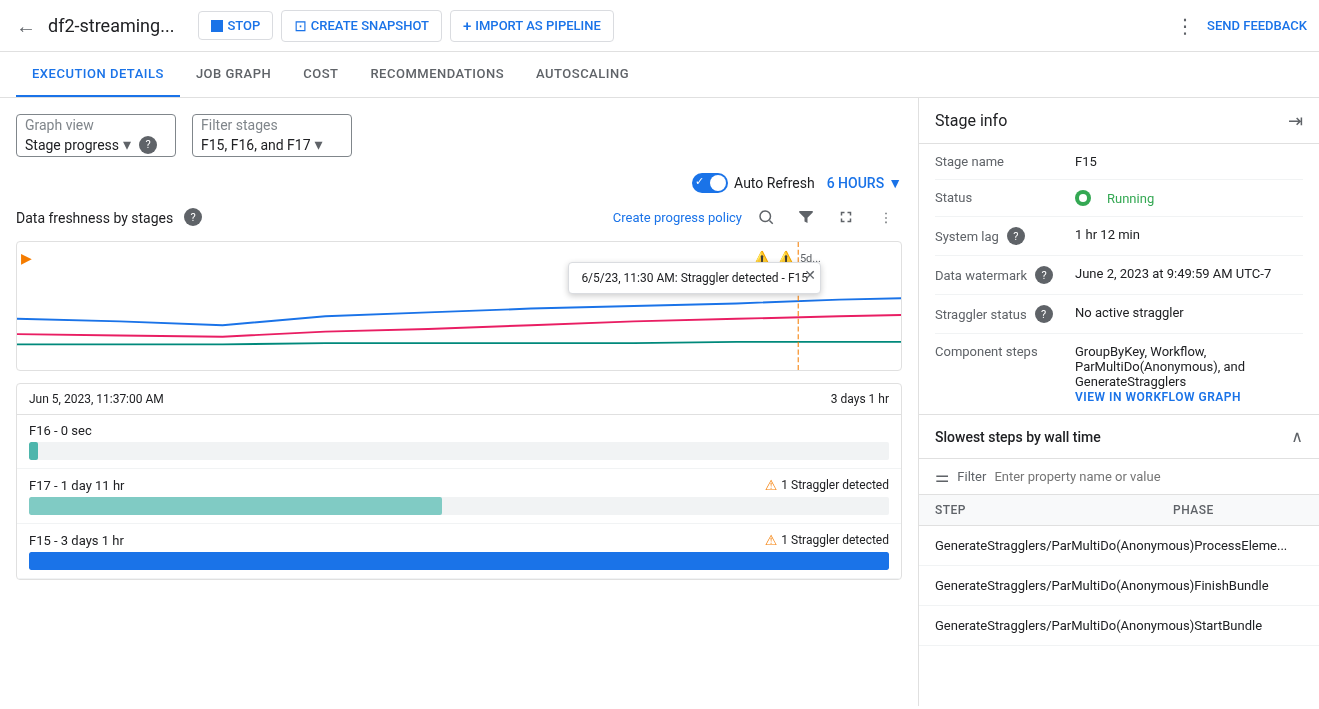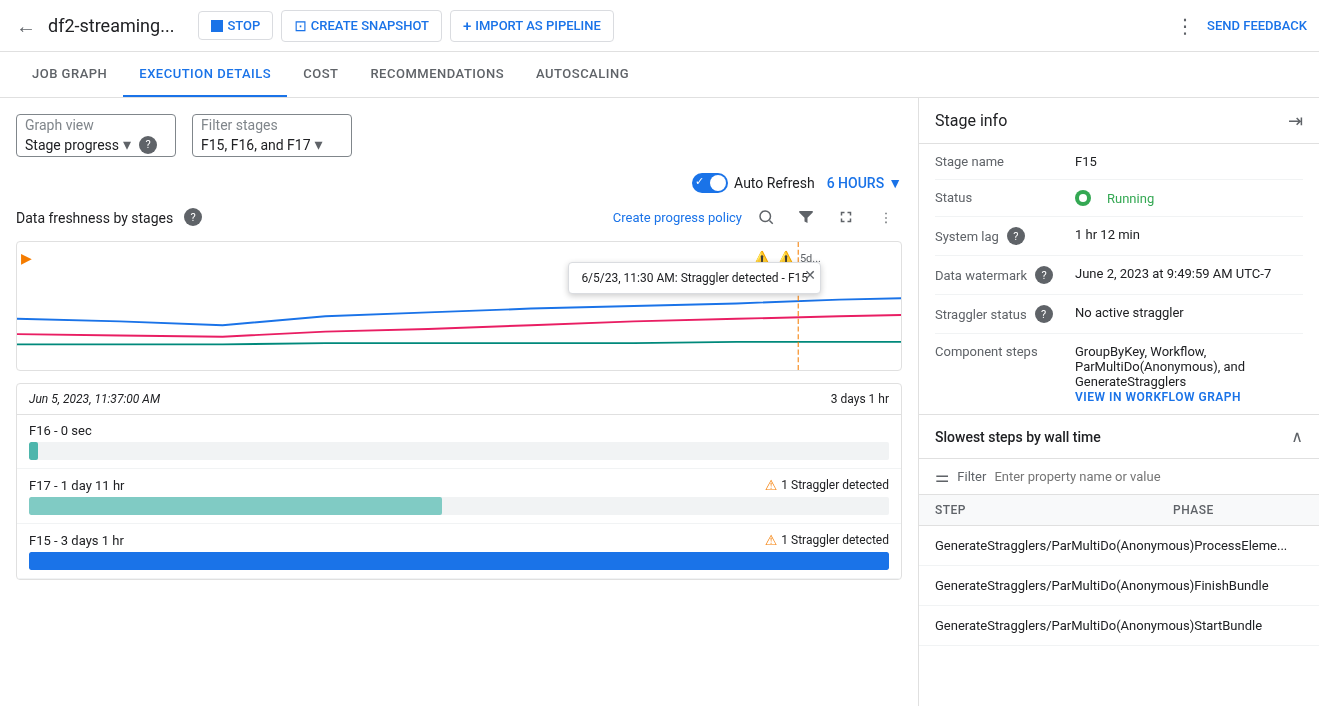--- a/index.html
+++ b/index.html
@@ -78,21 +78,21 @@
     .warning-icons { position: absolute; top: 8px; right: 80px; display: flex; gap: 4px; }
     .warn-icon { font-size: 16px; }
     .corner-icon { position: absolute; top: 8px; left: 4px; color: #f57c00; font-size: 14px; }
 
     
     .time-axis { display: flex; justify-content: space-between; font-size: 11px; color: #80868b; padding: 2px 0 8px 0; }
 
     
     .stage-container { border: 1px solid #e0e0e0; border-radius: 4px; padding: 0; overflow: hidden; }
     .stage-header-row { display: flex; justify-content: space-between; align-items: center; padding: 8px 12px; border-bottom: 1px solid #e0e0e0; }
-    .stage-time-label { font-size: 12px; color: #202124; font-style: italic; }
+    .stage-time-label { font-size: 12px; color: #202124; }
     .stage-duration-label { font-size: 12px; color: #202124; }
 
     .stage-row { padding: 8px 12px; border-bottom: 1px solid #f1f3f4; }
     .stage-name-row { display: flex; justify-content: space-between; align-items: center; margin-bottom: 4px; }
     .stage-name { font-size: 13px; color: #202124; }
     .straggler-badge { display: flex; align-items: center; gap: 4px; font-size: 12px; color: #202124; }
     .warn-triangle { color: #f57c00; font-size: 14px; }
     .stage-bar-bg { height: 18px; background: #f1f3f4; border-radius: 2px; overflow: hidden; }
     .stage-bar { height: 100%; border-radius: 2px; }
     .bar-f16 { background: #4db6ac; width: 1%; }
@@ -154,22 +154,22 @@
     <span>IMPORT AS PIPELINE</span>
   </div>
 
   <div class="toolbar-spacer"></div>
 
   <span class="toolbar-more">⋮</span>
   <span class="toolbar-feedback">SEND FEEDBACK</span>
 </div>
 
 <div class="tabs">
+  <div class="tab active">EXECUTION DETAILS</div>
   <div class="tab">JOB GRAPH</div>
-  <div class="tab active">EXECUTION DETAILS</div>
   <div class="tab">COST</div>
   <div class="tab">RECOMMENDATIONS</div>
   <div class="tab">AUTOSCALING</div>
 </div>
 
 <div class="main-layout">
 
   <div class="left-panel">
 
     <div class="graph-controls">

